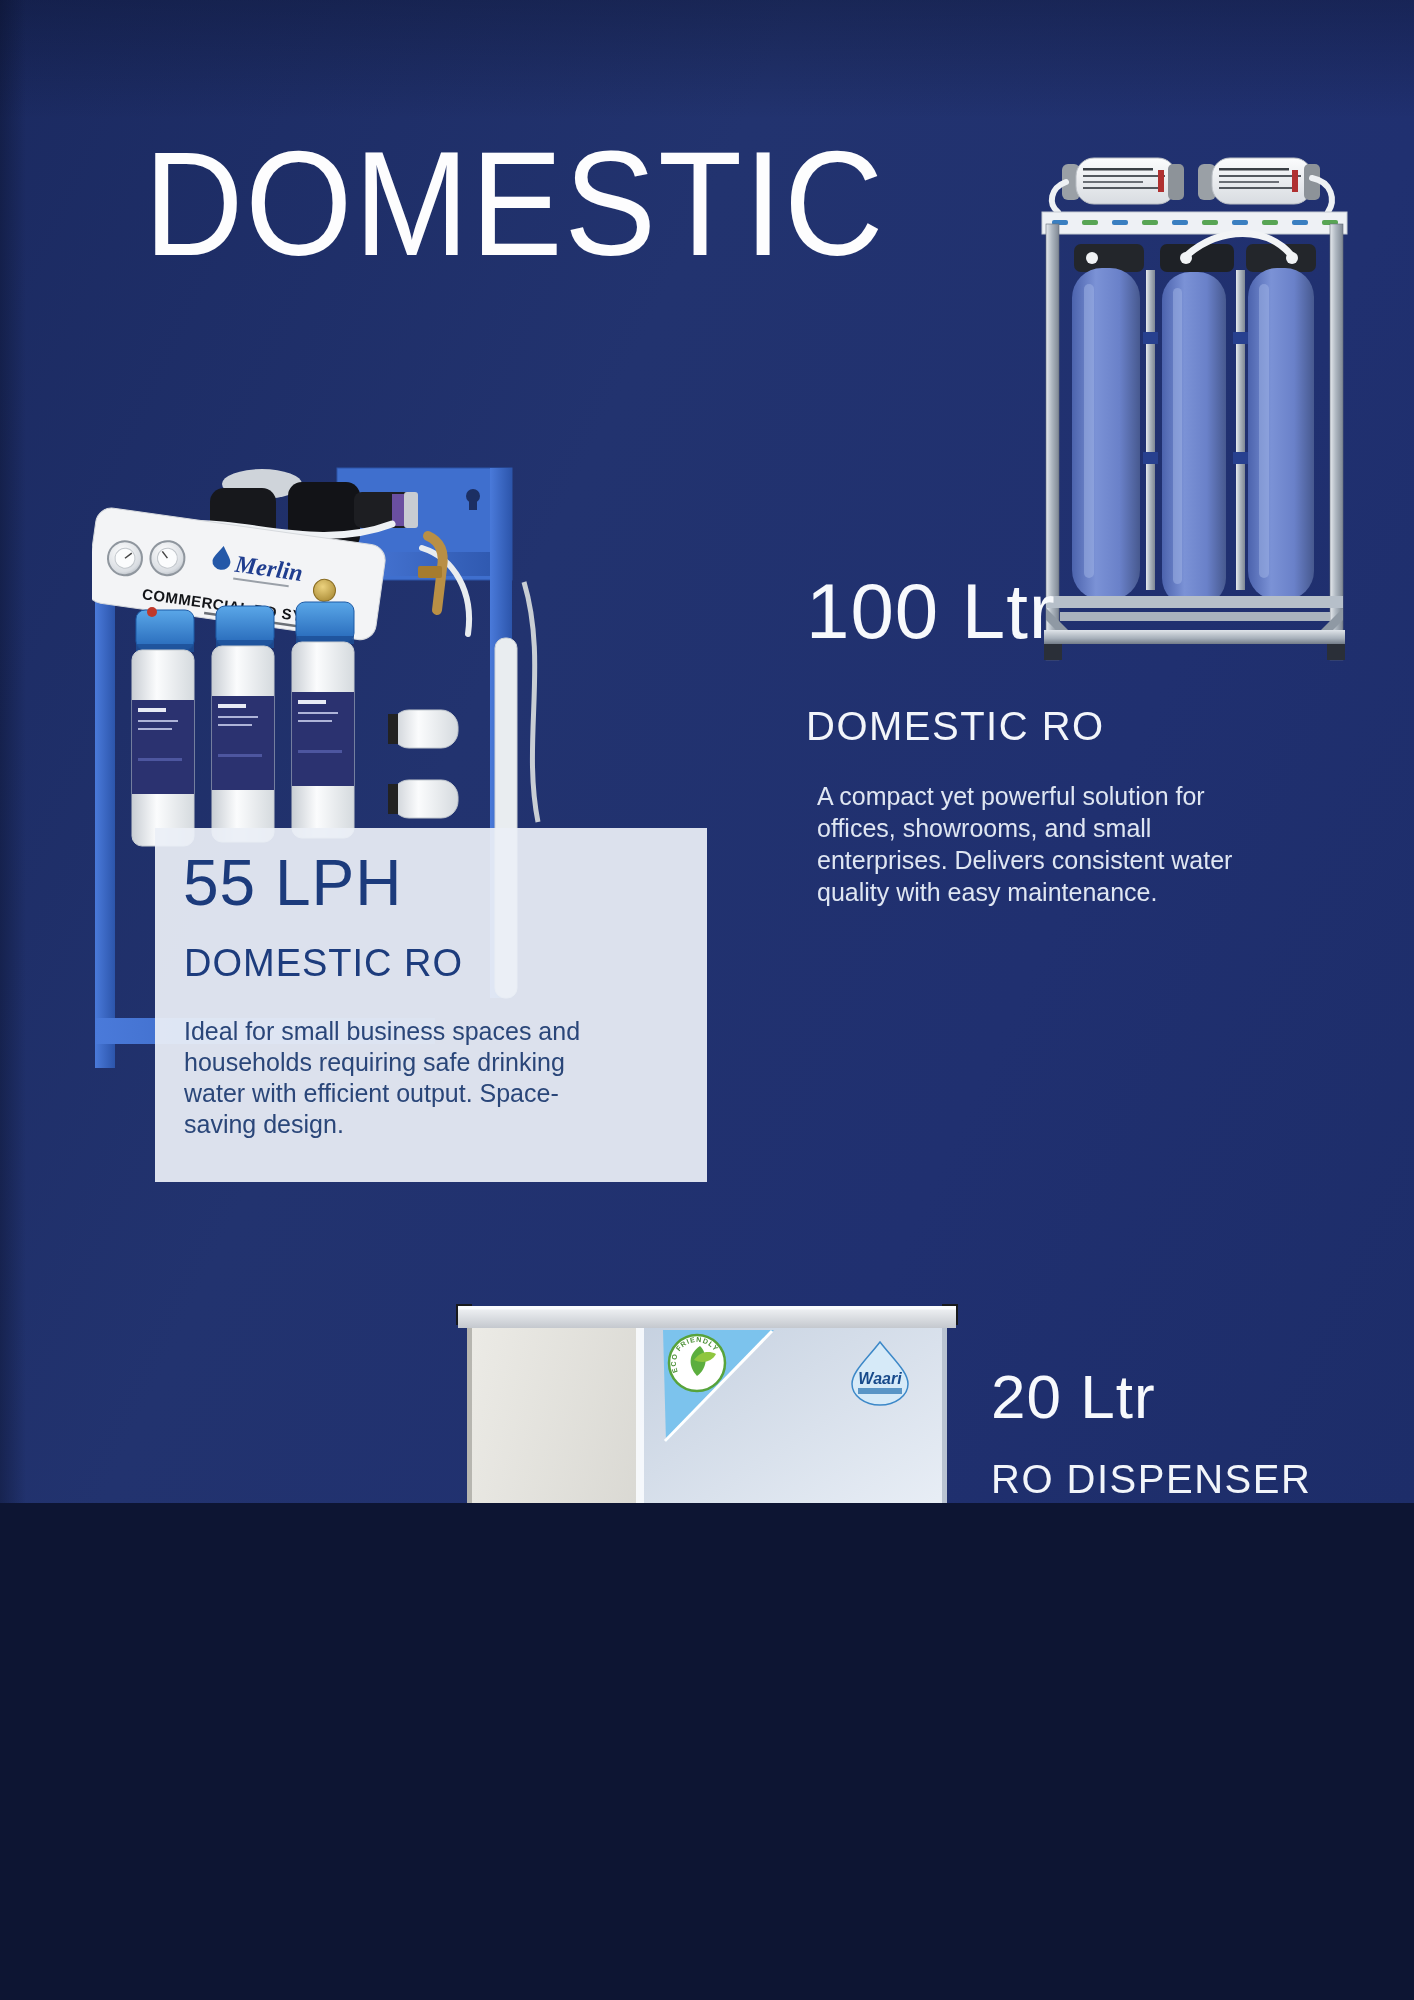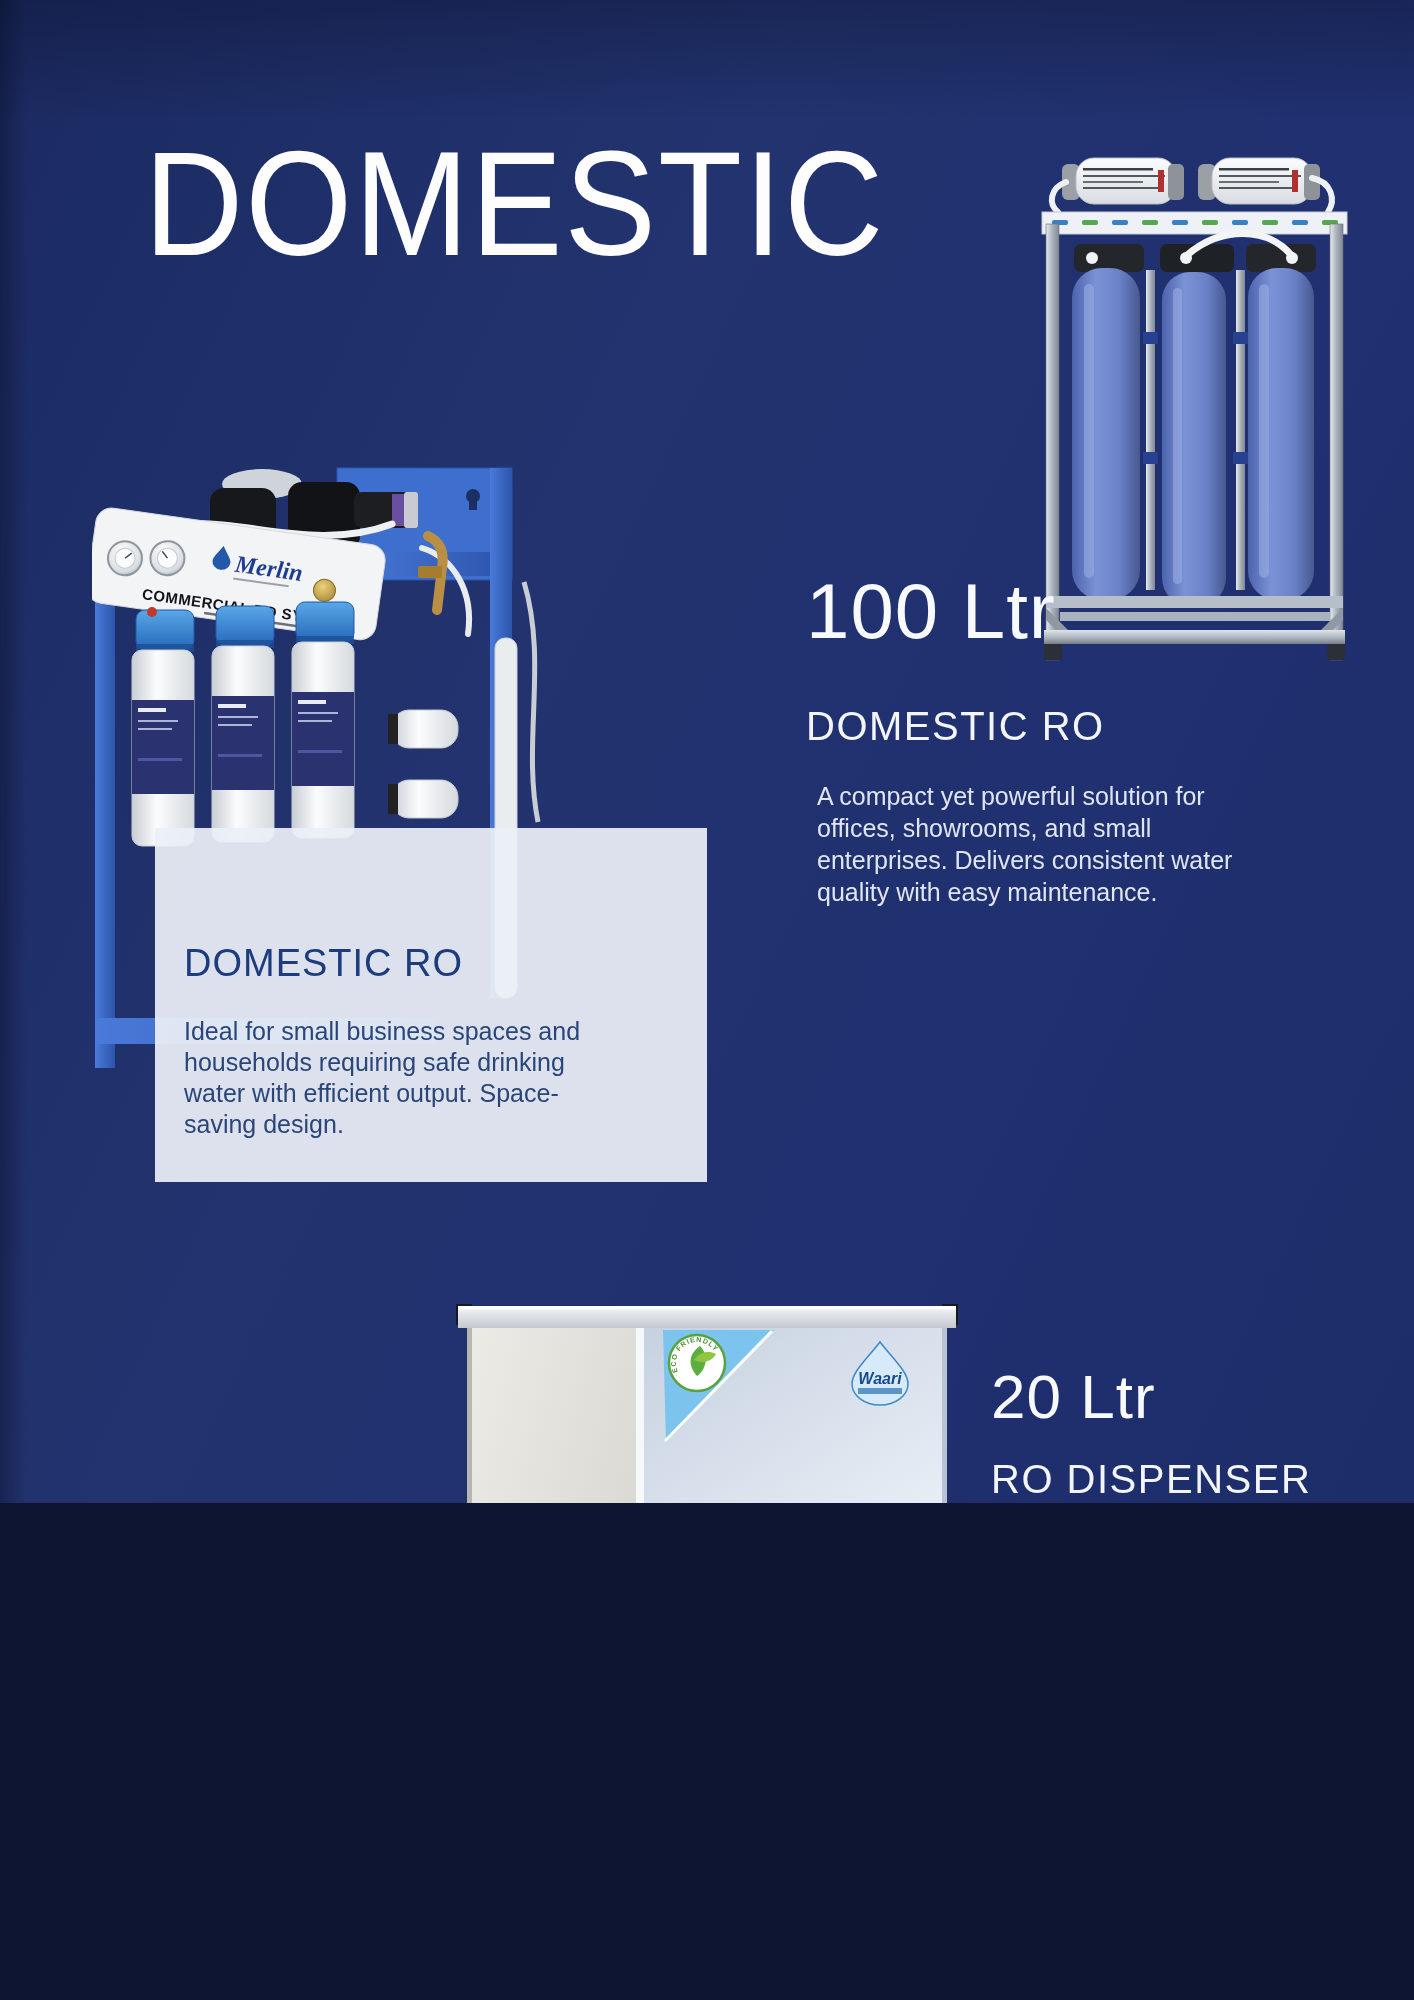--- a/index.html
+++ b/index.html
@@ -267,20 +267,21 @@
       <rect x="300" y="248" width="66" height="38" rx="17" fill="url(#cart)" stroke="#c3c9cf"></rect>
       <rect x="296" y="252" width="10" height="30" fill="#222"></rect>
       <rect x="300" y="318" width="66" height="38" rx="17" fill="url(#cart)" stroke="#c3c9cf"></rect>
       <rect x="296" y="322" width="10" height="30" fill="#222"></rect>
       <rect x="403" y="176" width="22" height="360" rx="10" fill="#e9edf0" stroke="#cdd2d7"></rect>
       <path d="M 432 120 C 456 200 430 280 446 360" stroke="#c9ced4" stroke-width="5" fill="none"></path>
     </g>
   </svg>
 
   <div class="abs info-card"></div>
+  <div class="abs ro55-capacity">55 LPH</div>
   <div class="abs ro55-type">DOMESTIC RO</div>
   <div class="abs ro55-desc">Ideal for small business spaces and
 households requiring safe drinking
 water with efficient output. Space-
 saving design.</div>
 
   <svg class="abs" style="left:450px;top:1300px;" width="640" height="700" viewBox="0 0 640 700">
     <defs>
       <linearGradient id="sideG" x1="0" y1="0" x2="1" y2="1">
         <stop offset="0" stop-color="#ecebe6"></stop>

